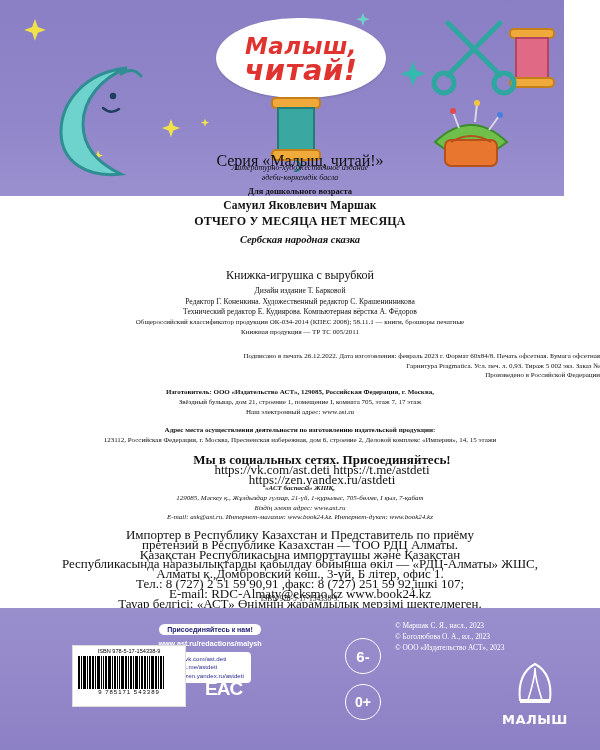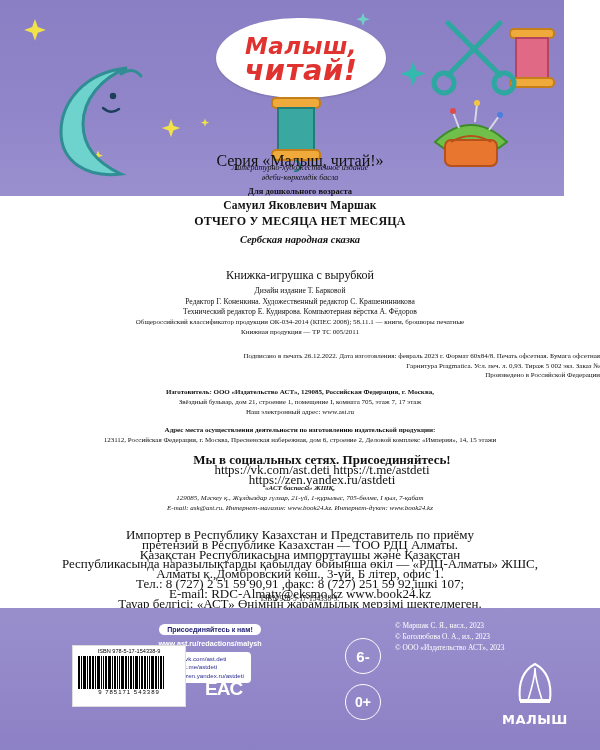--- a/index.html
+++ b/index.html
@@ -279,20 +279,21 @@
 
   <div class="txt block5">
     <div class="b">Мы в социальных сетях. Присоединяйтесь!</div>
     <div>https://vk.com/ast.deti    https://t.me/astdeti</div>
     <div>https://zen.yandex.ru/astdeti</div>
   </div>
 
   <div class="txt block6">
     <div class="b">«АСТ баспасы» ЖШҚ,</div>
     <div>129085, Мәскеу қ., Жұлдыздар гүлзар, 21-үй, 1-құрылыс, 705-бөлме, І қыл, 7-қабат</div>
+    <div>Біздің әлект адрес: www.ast.ru</div>
     <div>E-mail: ask@ast.ru. Интернет-магазин: www.book24.kz.   Интернет-дүкен: www.book24.kz</div>
   </div>
 
   <div class="txt block7">
     <div>Импортер в Республику Казахстан и Представитель по приёму</div>
     <div>претензий в Республике Казахстан — ТОО РДЦ Алматы.</div>
     <div>Қазақстан Республикасына импорттаушы және Қазақстан</div>
     <div>Республикасында наразылықтарды қабылдау бойынша өкіл — «РДЦ-Алматы» ЖШС,</div>
     <div>Алматы қ.,Домбровский көш., 3-үй, Б літер, офис 1.</div>
     <div>Тел.: 8 (727) 2 51 59 90,91 ,факс: 8 (727) 251 59 92,ішкі 107;</div>

